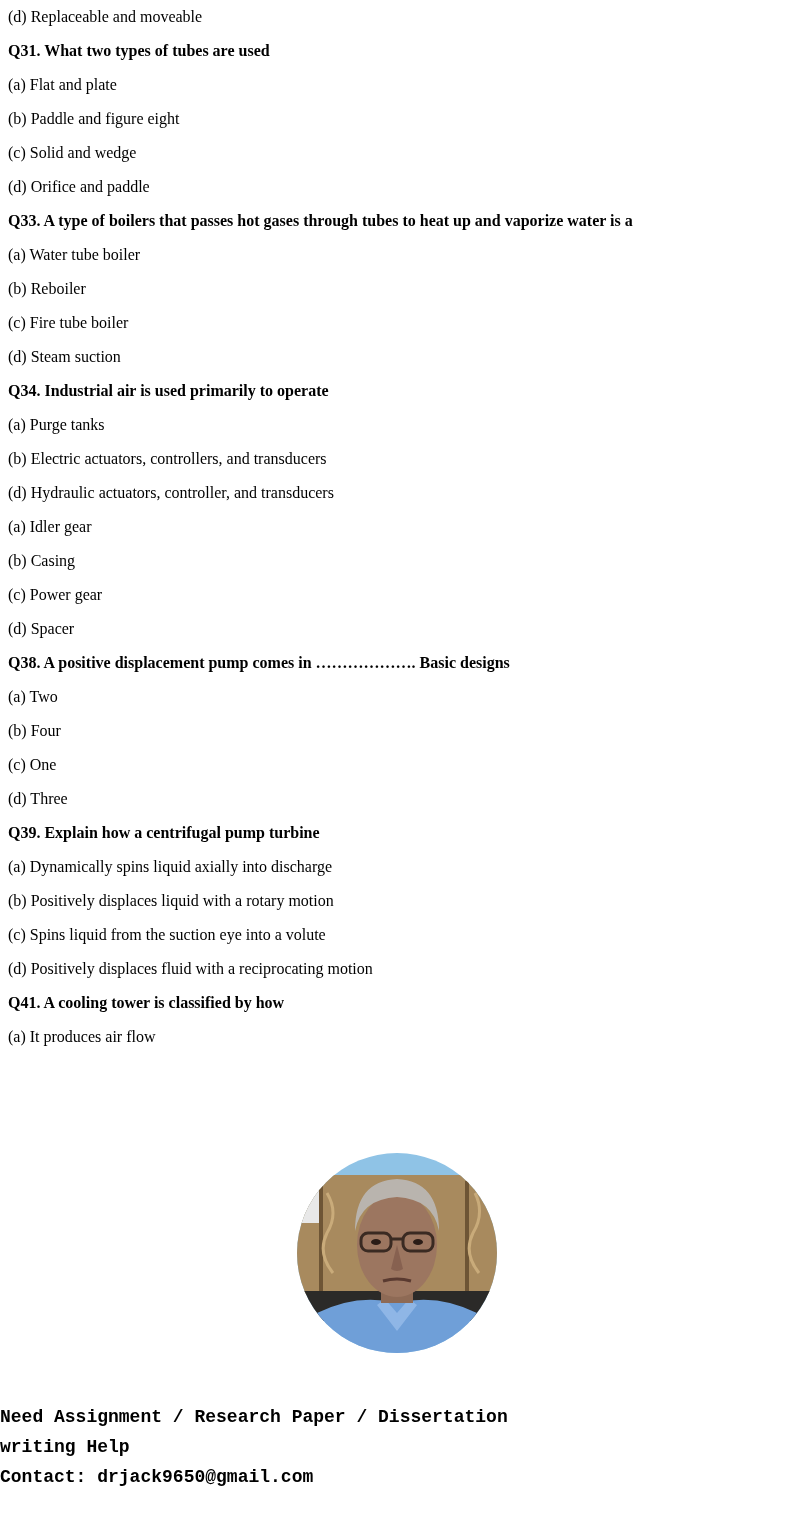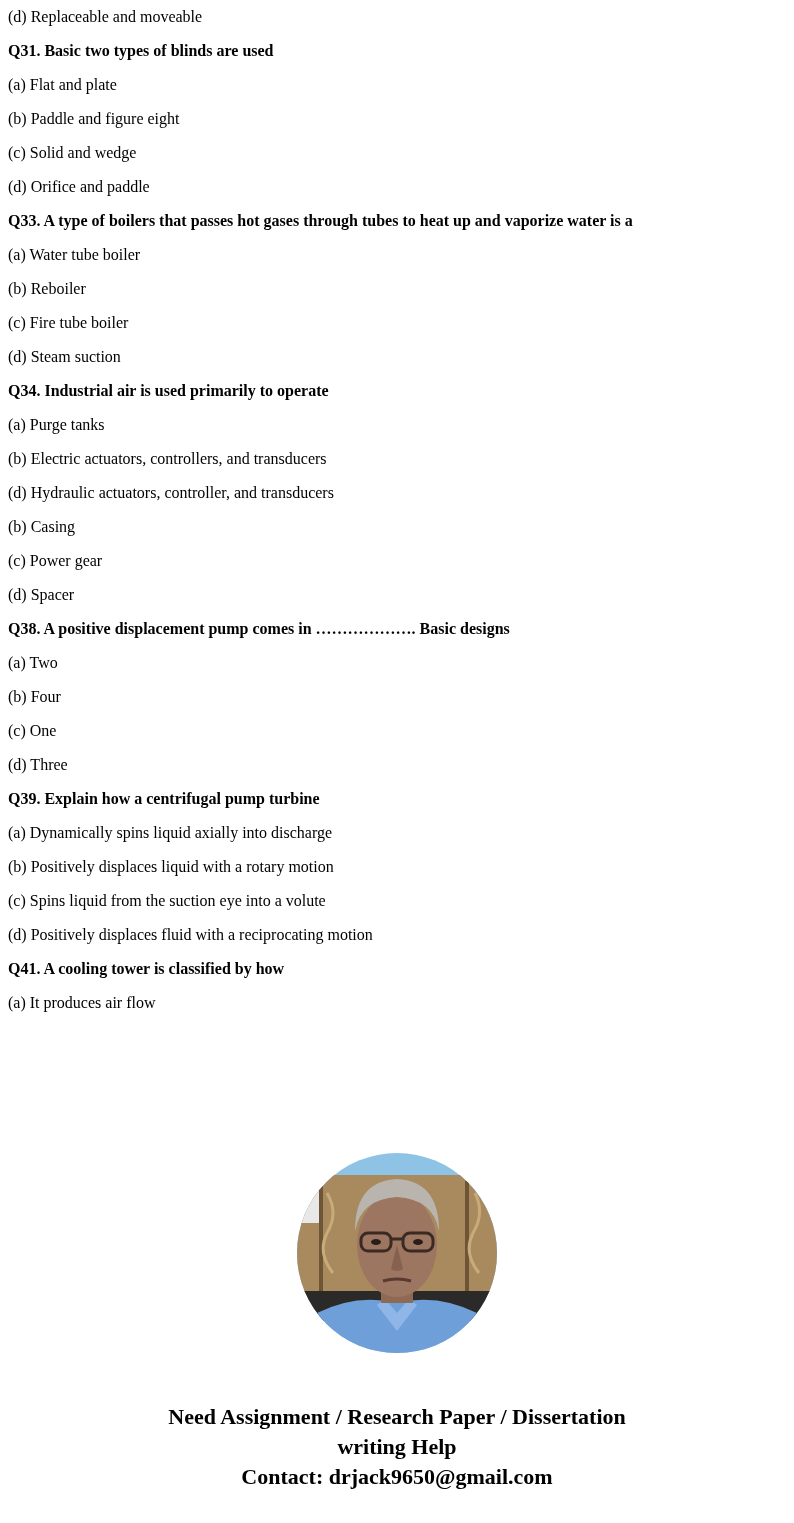--- a/index.html
+++ b/index.html
@@ -41,50 +41,51 @@
       overflow: hidden;
     }
     .avatar-wrap svg {
       display: block;
     }
     .banner {
       position: absolute;
       left: 0;
       top: 1402px;
       width: 794px;
-      text-align: center;
-      font-family: Liberation Serif, serif;
+      text-align: left;
+      font-family: Liberation Mono, monospace;
       font-weight: bold;
-      font-size: 22px;
+      font-size: 18px;
       line-height: 30px;
       color: #000;
     }
     .banner div {
       white-space: nowrap;
     }
   </style>
 </head>
 <body>
 
 <div class="content">
   <div class="line">(d) Replaceable and moveable</div>
-  <div class="line q">Q31. Basic two types of blinds are used</div>
+  <div class="line q">Q31. What two types of tubes are used</div>
   <div class="line">(a) Flat and plate</div>
   <div class="line">(b) Paddle and figure eight</div>
   <div class="line">(c) Solid and wedge</div>
   <div class="line">(d) Orifice and paddle</div>
   <div class="line q">Q33. A type of boilers that passes hot gases through tubes to heat up and vaporize water is a</div>
   <div class="line">(a) Water tube boiler</div>
   <div class="line">(b) Reboiler</div>
   <div class="line">(c) Fire tube boiler</div>
   <div class="line">(d) Steam suction</div>
   <div class="line q">Q34. Industrial air is used primarily to operate</div>
   <div class="line">(a) Purge tanks</div>
   <div class="line">(b) Electric actuators, controllers, and transducers</div>
   <div class="line">(d) Hydraulic actuators, controller, and transducers</div>
+  <div class="line">(a) Idler gear</div>
   <div class="line">(b) Casing</div>
   <div class="line">(c) Power gear</div>
   <div class="line">(d) Spacer</div>
   <div class="line q">Q38. A positive displacement pump comes in ………………. Basic designs</div>
   <div class="line">(a) Two</div>
   <div class="line">(b) Four</div>
   <div class="line">(c) One</div>
   <div class="line">(d) Three</div>
   <div class="line q">Q39. Explain how a centrifugal pump turbine</div>
   <div class="line">(a) Dynamically spins liquid axially into discharge</div>

